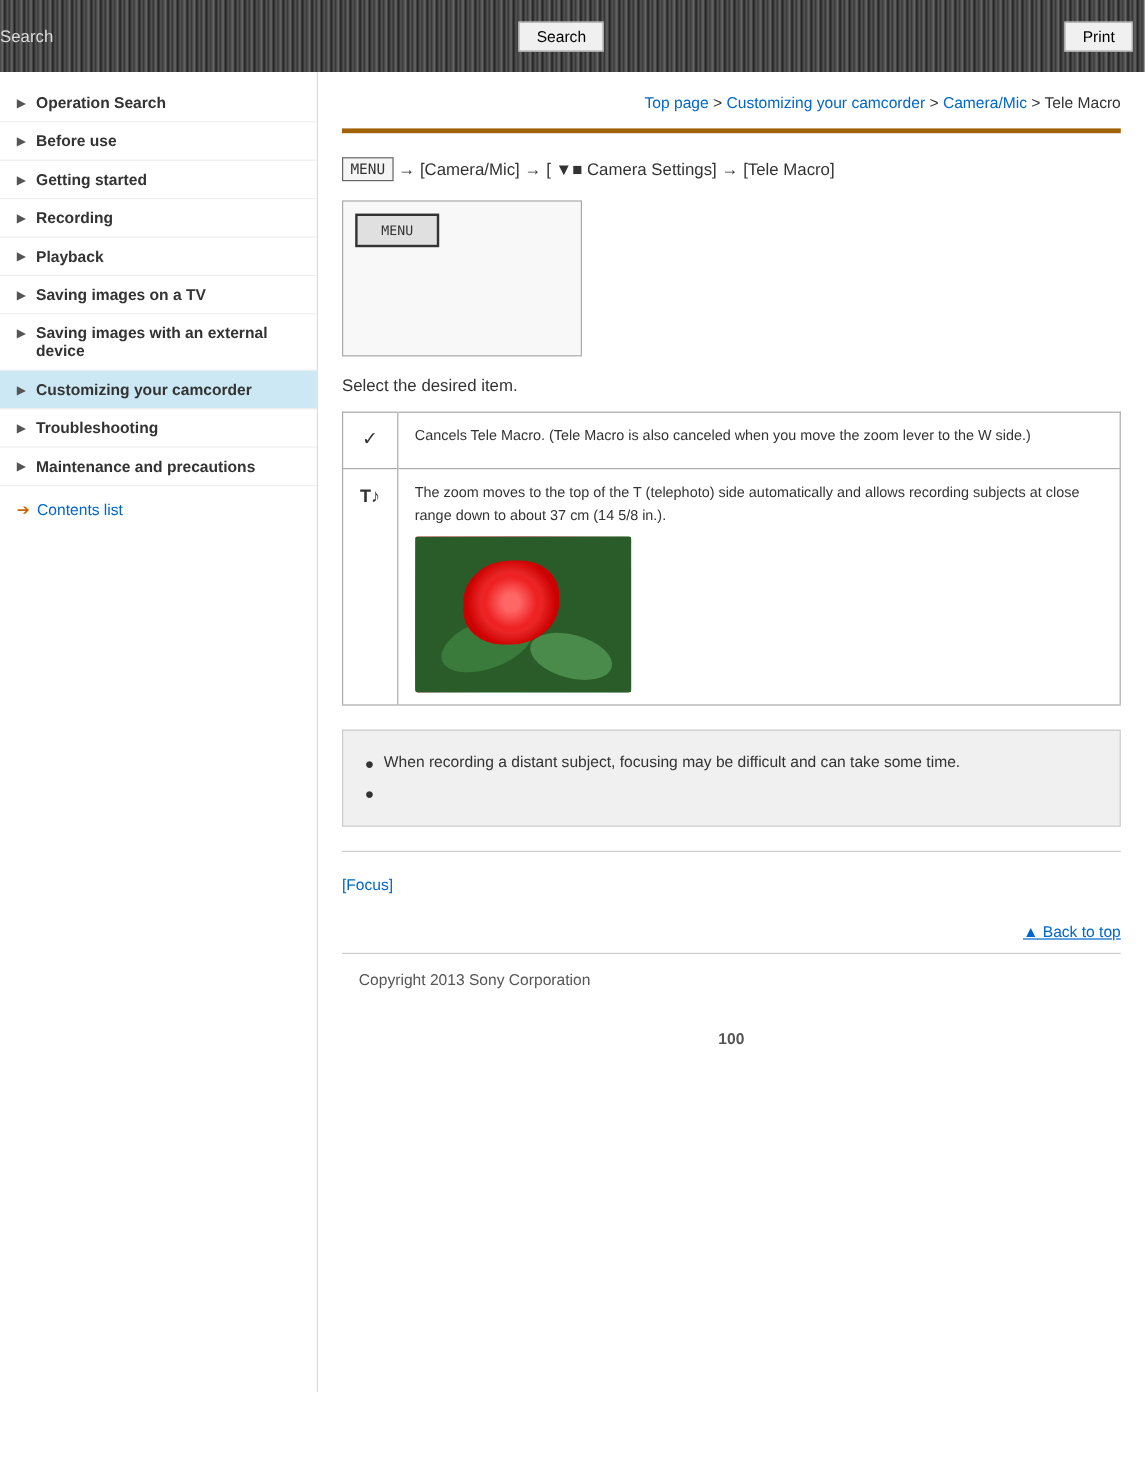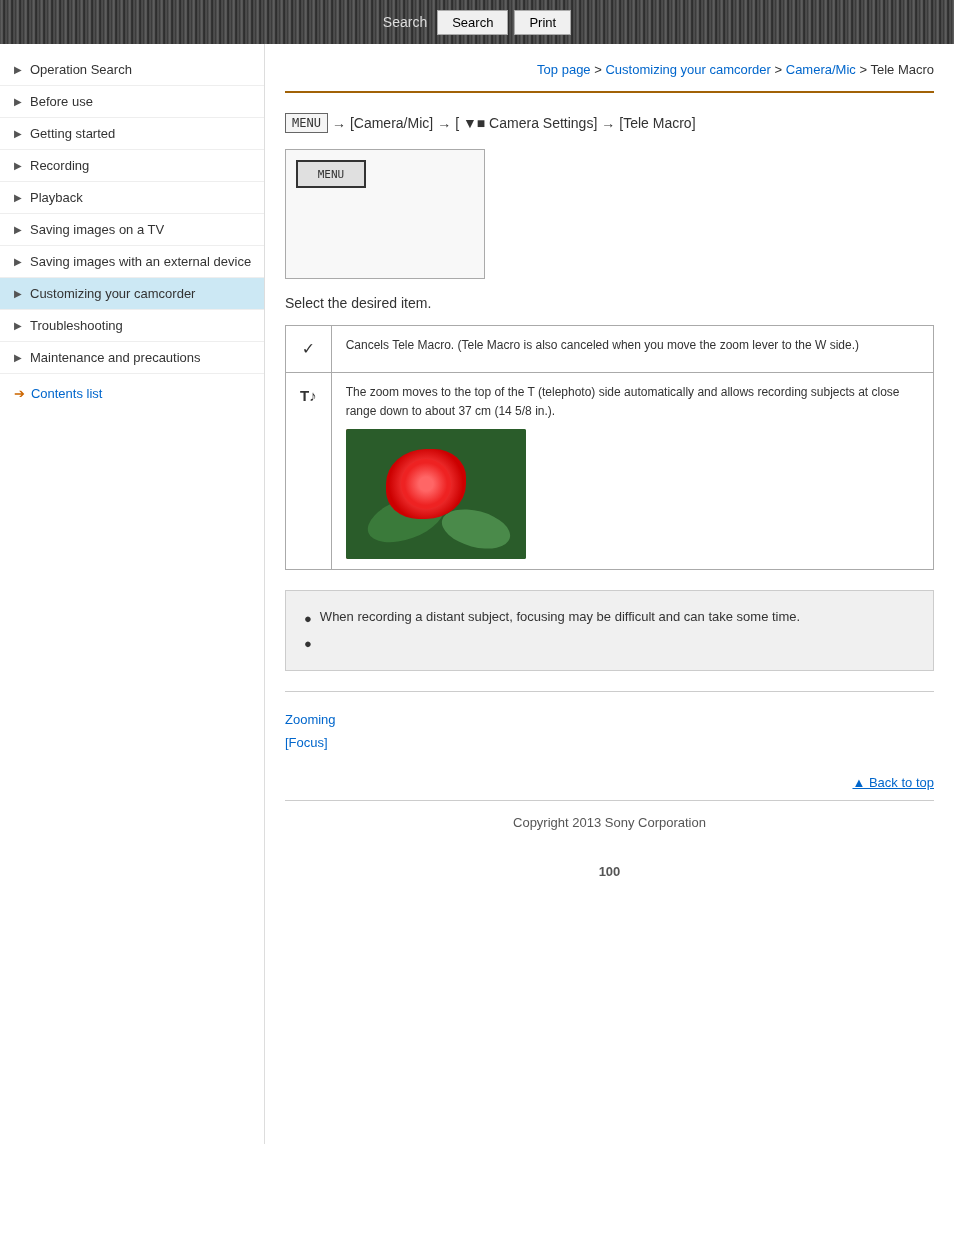--- a/index.html
+++ b/index.html
@@ -4,24 +4,25 @@
   <style>
     * { margin: 0; padding: 0; box-sizing: border-box; }
     body { font-family: Arial, sans-serif; font-size: 14px; color: #333; background: #fff; width: 954px; }
 
     
     .header {
       background: repeating-linear-gradient(
         90deg,
         #444 0px, #666 2px, #222 4px, #555 6px, #333 8px
       );
-      height: 44px;
+      height: 60px;
       display: flex;
       align-items: center;
-      justify-content: center;
+      justify-content: space-between;
+      padding-right: 10px;
     }
     .header-btn {
       background: #f0f0f0;
       border: 1px solid #aaa;
       padding: 4px 14px;
       font-size: 13px;
       cursor: pointer;
       margin-left: 6px;
     }
     .header-search-btn {
@@ -61,20 +62,21 @@
     }
     .sidebar-item .arrow {
       color: #555;
       margin-right: 6px;
       font-size: 10px;
       margin-top: 2px;
       min-width: 10px;
     }
     .sidebar-item .item-label {
       flex: 1;
+      font-weight: bold;
     }
     .contents-list {
       display: flex;
       align-items: center;
       padding: 12px 14px;
       font-size: 13px;
       color: #0066cc;
       cursor: pointer;
     }
     .contents-list .arrow-icon {
@@ -87,21 +89,21 @@
       flex: 1;
       padding: 10px 20px 30px 20px;
     }
 
     
     .breadcrumb {
       text-align: right;
       font-size: 13px;
       color: #0066cc;
       padding: 8px 0 14px 0;
-      border-bottom: 2px solid #a16207;
+      border-bottom: 4px solid #a16207;
       margin-bottom: 20px;
     }
     .breadcrumb a { color: #0066cc; text-decoration: none; }
     .breadcrumb span { color: #333; }
 
     
     .description {
       font-size: 14px;
       line-height: 1.6;
       margin-bottom: 14px;
@@ -253,21 +255,21 @@
       font-size: 13px;
       color: #0066cc;
       margin-bottom: 10px;
       text-decoration: underline;
     }
     .back-to-top a { color: #0066cc; text-decoration: none; }
 
     
     .footer {
       border-top: 1px solid #ccc;
-      text-align: center;
+      text-align: left;
       padding: 14px;
       font-size: 13px;
       color: #555;
     }
 
     
     .page-number {
       text-align: center;
       font-size: 13px;
       color: #555;
@@ -408,23 +410,20 @@
       </div>
       <div class="note-item">
         <span class="bullet">●</span>
       </div>
     </div>
 
     <hr class="divider">
 
     <div class="related-links">
       <div>
-        <a href="#">Zooming</a>
-      </div>
-      <div>
         <a href="#">[Focus]</a>
       </div>
     </div>
 
     <div class="back-to-top">
       <a href="#">▲ Back to top</a>
     </div>
 
     <div class="footer">
       <span>Copyright 2013 Sony Corporation</span>

